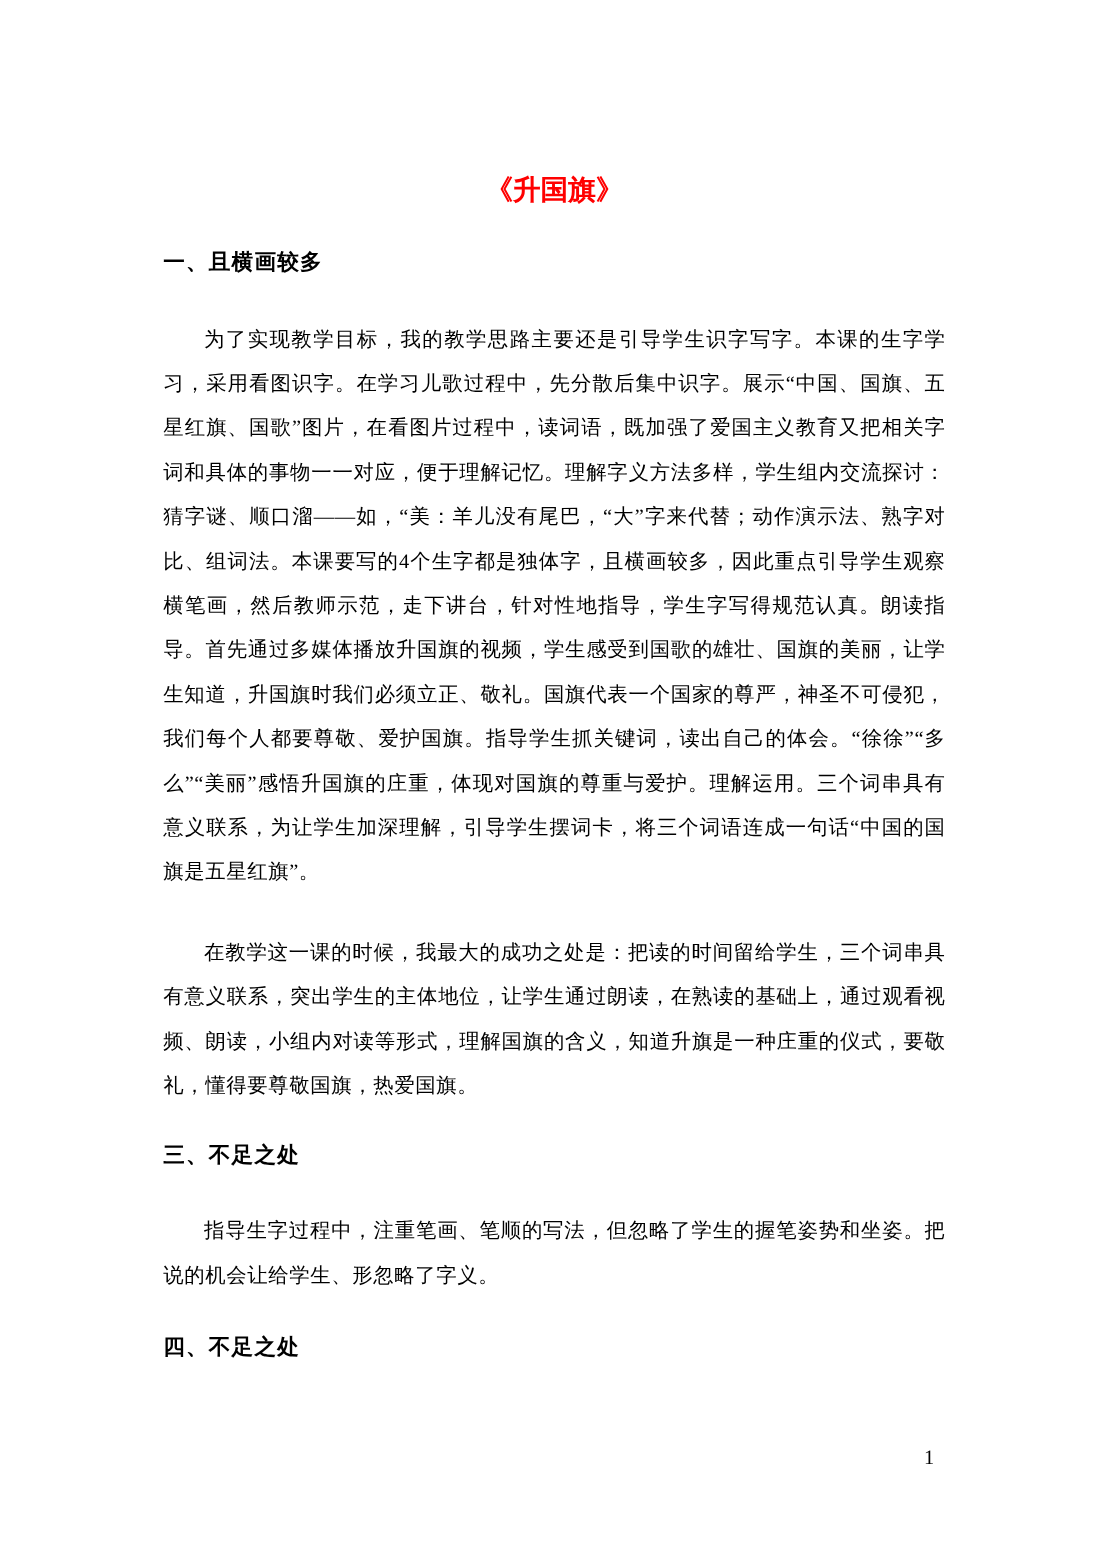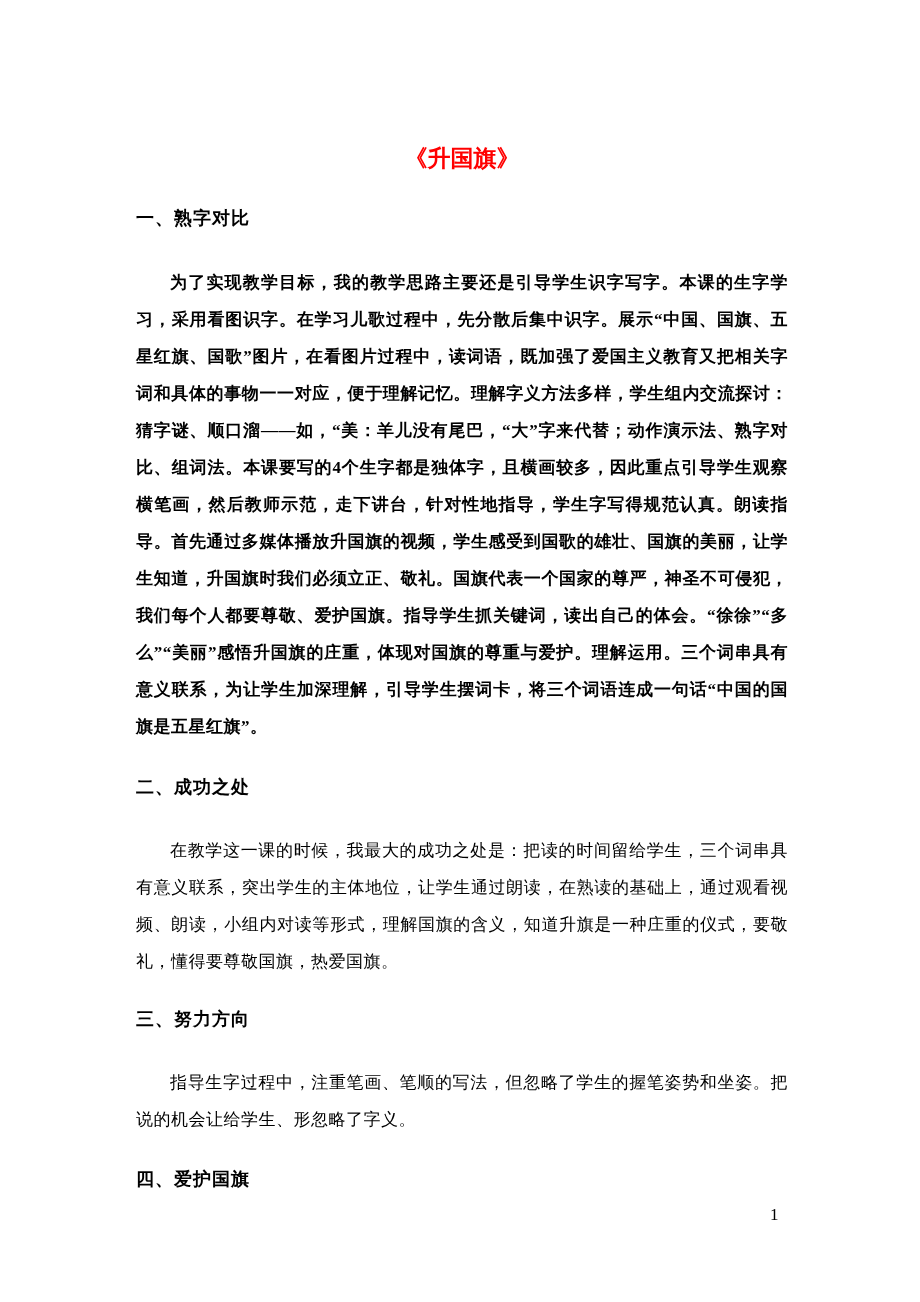--- a/index.html
+++ b/index.html
@@ -39,48 +39,47 @@
   .h3 { margin-top: 24px; }
   .h4 { margin-top: 26px; }
   .para {
     font-size: 17px;
     line-height: 37px;
     margin: 0;
     text-align: justify;
     text-indent: 2em;
     letter-spacing: 0.5px;
   }
-  .p1 { margin-top: 31px; font-weight: bold; }
+  .p1 { margin-top: 31px; }
   .p2 { margin-top: 30px; }
   .p3 { margin-top: 30px; }
   .page-number {
     position: absolute;
     top: 1203px;
     left: 770px;
     font-size: 17px;
     line-height: 24px;
     font-family: "Liberation Serif", "DejaVu Serif", serif;
   }
 </style>
 </head>
 <body>
 
 <div class="page">
 
   <h1 class="doc-title" style="color: rgb(255, 0, 0);">《升国旗》</h1>
 
-  <h2 class="section-heading h1">一、熟字对比</h2>
+  <h2 class="section-heading h1">一、且横画较多</h2>
 
   <p class="para p1">为了实现教学目标，我的教学思路主要还是引导学生识字写字。本课的生字学习，采用看图识字。在学习儿歌过程中，先分散后集中识字。展示“中国、国旗、五星红旗、国歌”图片，在看图片过程中，读词语，既加强了爱国主义教育又把相关字词和具体的事物一一对应，便于理解记忆。理解字义方法多样，学生组内交流探讨：猜字谜、顺口溜——如，“美：羊儿没有尾巴，“大”字来代替；动作演示法、熟字对比、组词法。本课要写的4个生字都是独体字，且横画较多，因此重点引导学生观察横笔画，然后教师示范，走下讲台，针对性地指导，学生字写得规范认真。朗读指导。首先通过多媒体播放升国旗的视频，学生感受到国歌的雄壮、国旗的美丽，让学生知道，升国旗时我们必须立正、敬礼。国旗代表一个国家的尊严，神圣不可侵犯，我们每个人都要尊敬、爱护国旗。指导学生抓关键词，读出自己的体会。“徐徐”“多么”“美丽”感悟升国旗的庄重，体现对国旗的尊重与爱护。理解运用。三个词串具有意义联系，为让学生加深理解，引导学生摆词卡，将三个词语连成一句话“中国的国旗是五星红旗”。</p>
 
-  <h2 class="section-heading h2">二、成功之处</h2>
 
   <p class="para p2">在教学这一课的时候，我最大的成功之处是：把读的时间留给学生，三个词串具有意义联系，突出学生的主体地位，让学生通过朗读，在熟读的基础上，通过观看视频、朗读，小组内对读等形式，理解国旗的含义，知道升旗是一种庄重的仪式，要敬礼，懂得要尊敬国旗，热爱国旗。</p>
 
-  <h2 class="section-heading h3">三、努力方向</h2>
+  <h2 class="section-heading h3">三、不足之处</h2>
 
   <p class="para p3">指导生字过程中，注重笔画、笔顺的写法，但忽略了学生的握笔姿势和坐姿。把说的机会让给学生、形忽略了字义。</p>
 
-  <h2 class="section-heading h4">四、爱护国旗</h2>
+  <h2 class="section-heading h4">四、不足之处</h2>
 
   <div class="page-number">1</div>
 
 </div>
 
 </body></html>

